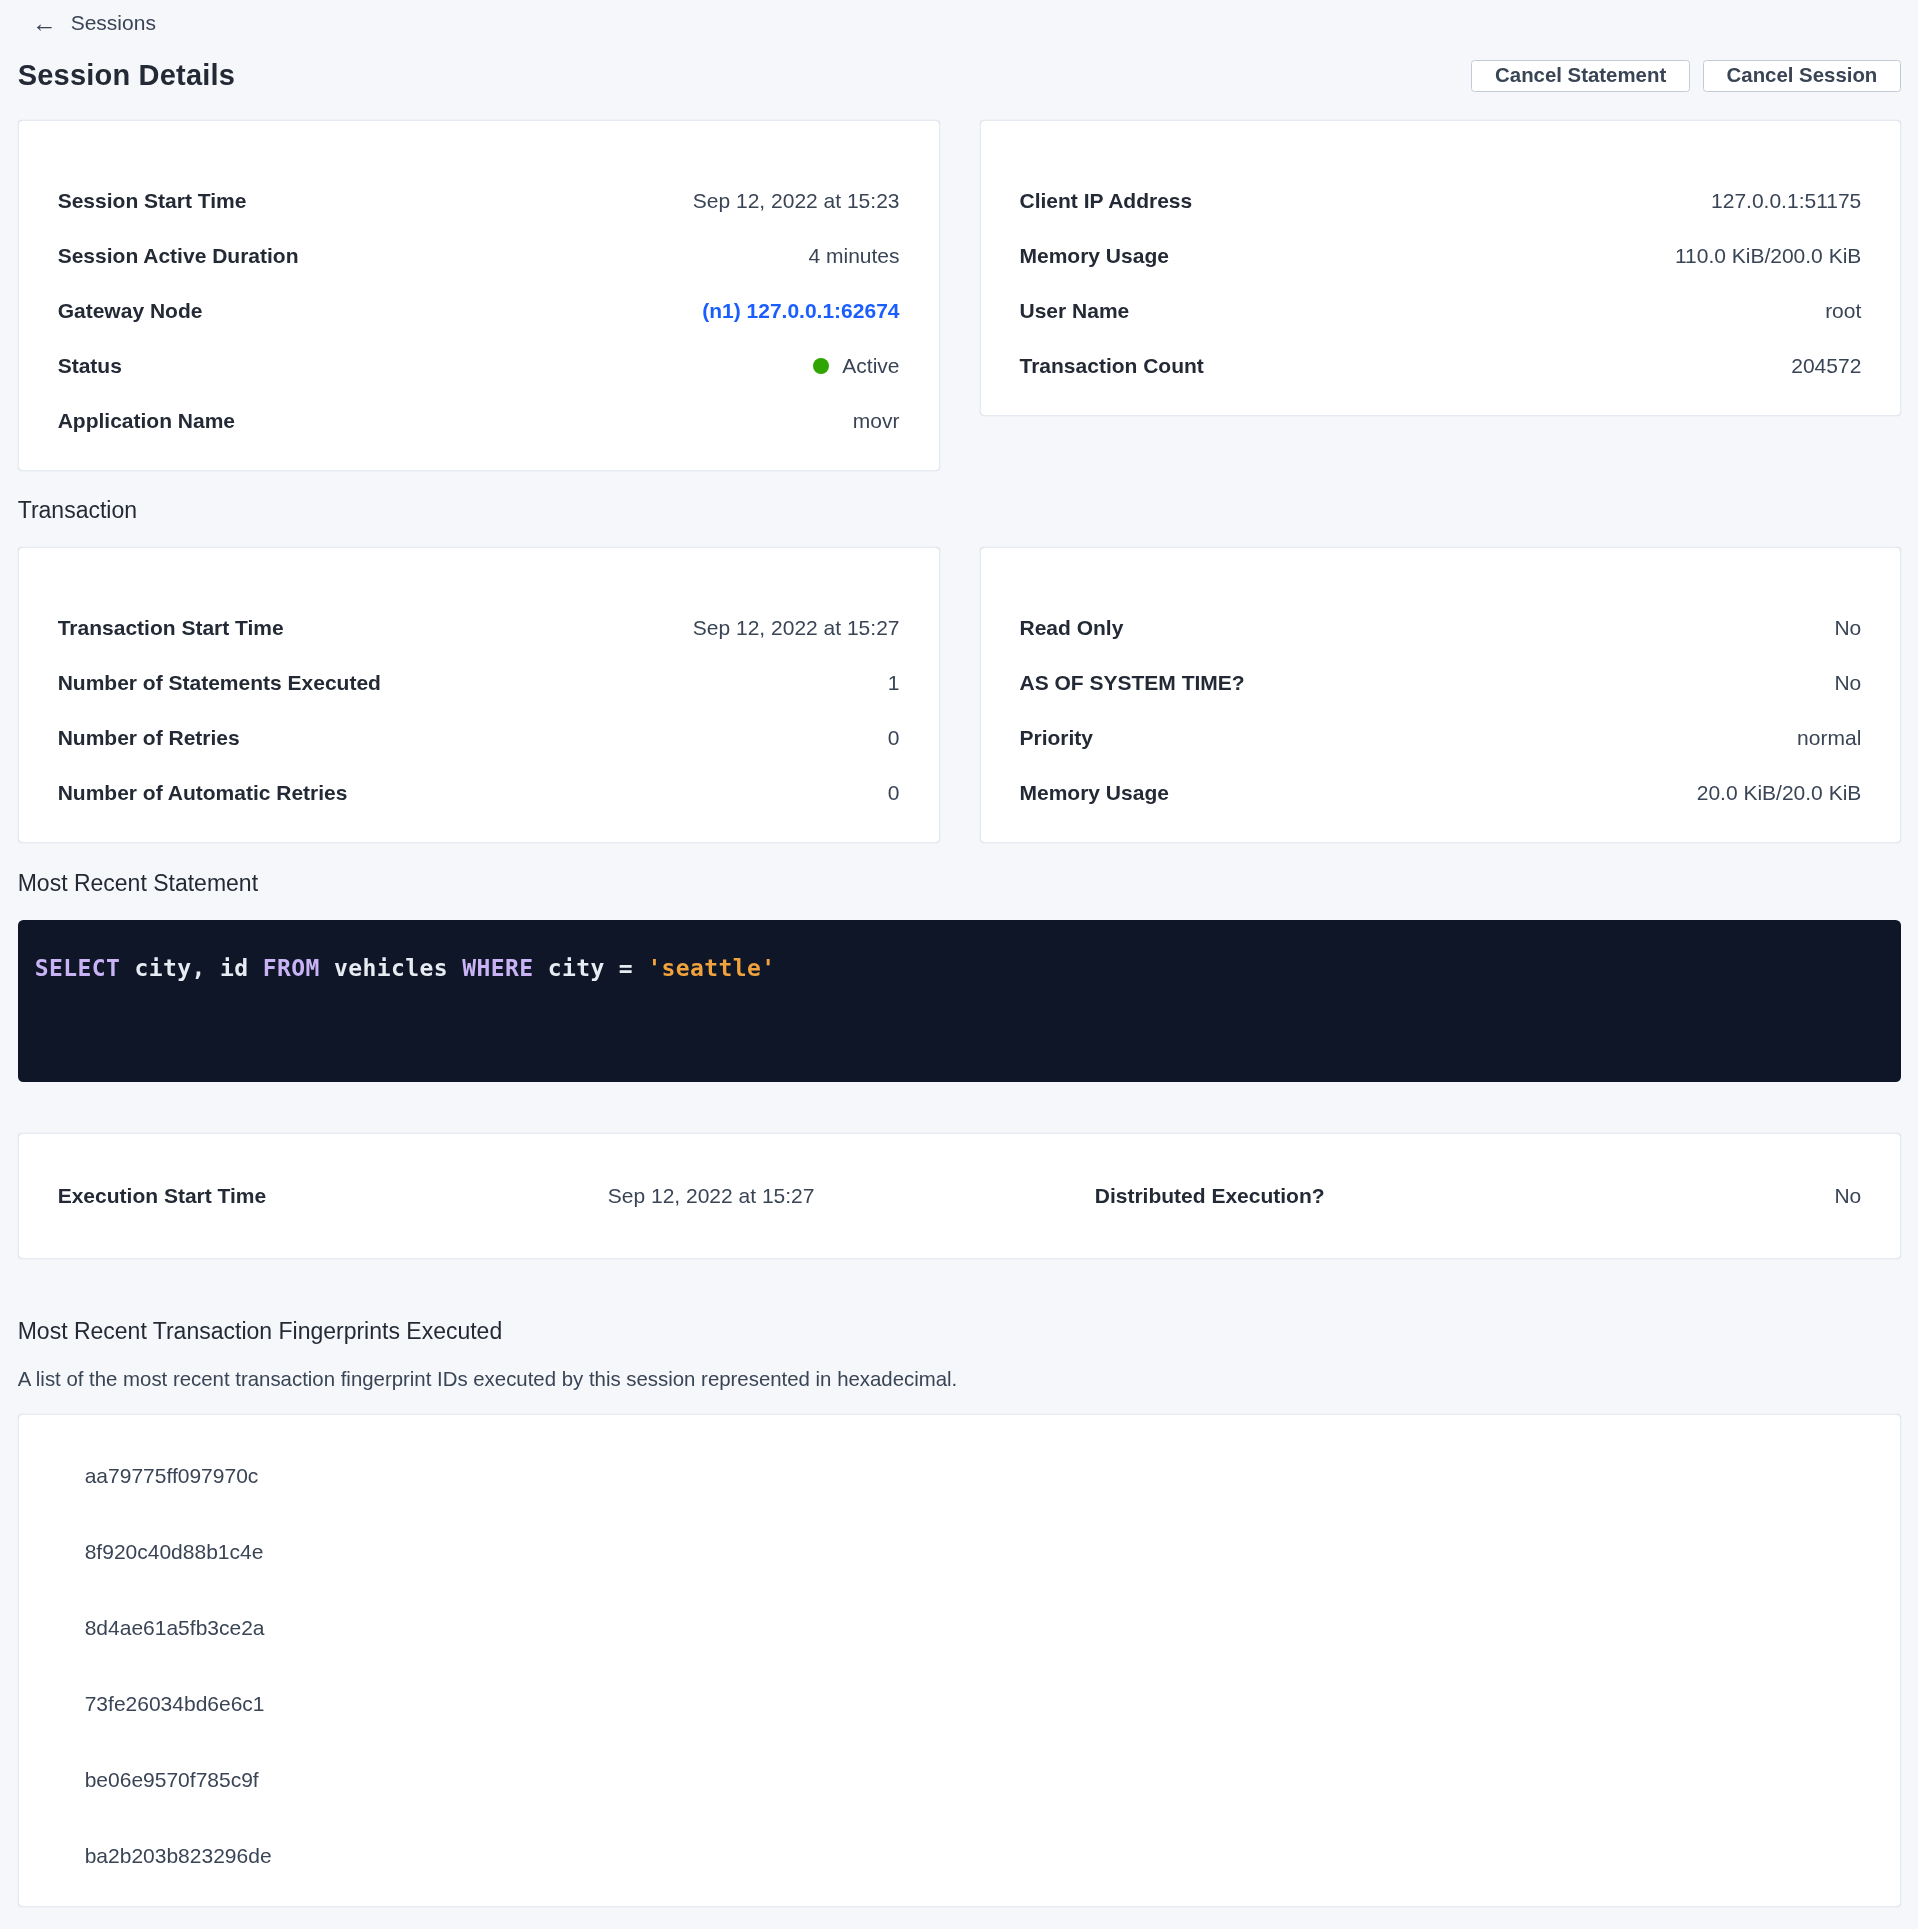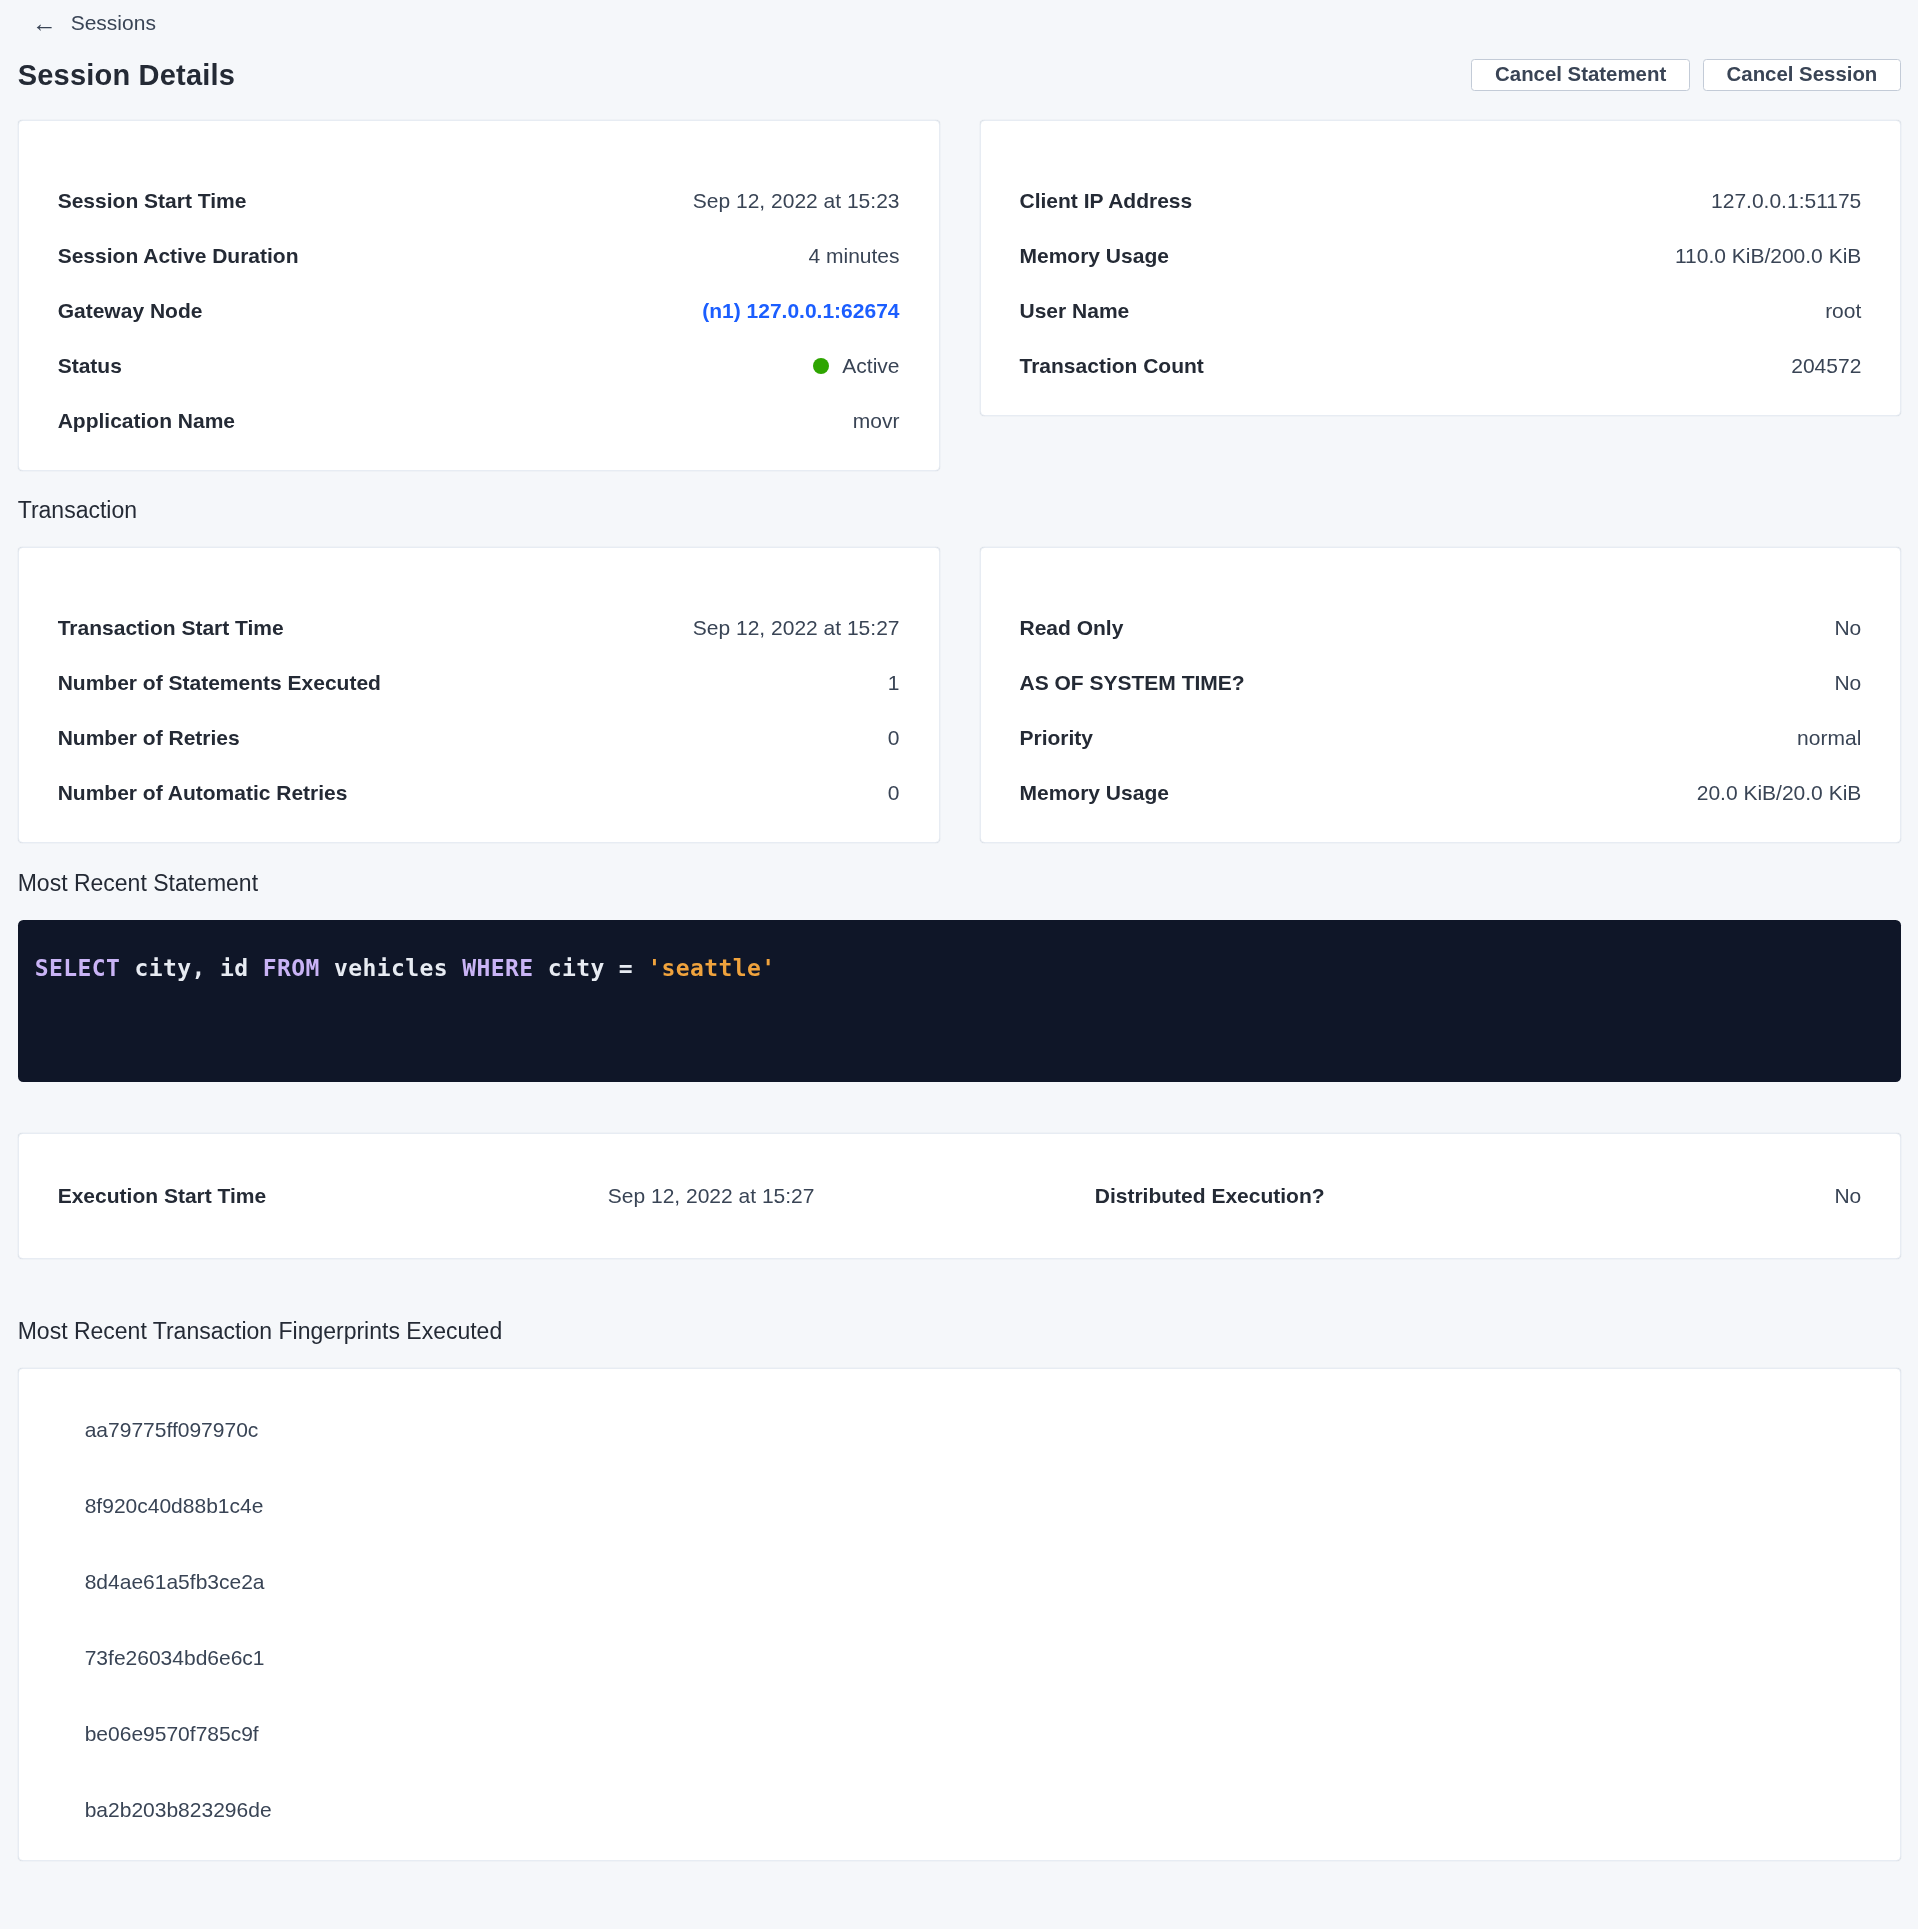--- a/index.html
+++ b/index.html
@@ -13,21 +13,21 @@
     width:1919px;min-height:1929px;background:var(--page-bg);
     font-family:"Liberation Sans",sans-serif;color:var(--text-secondary);
   }
   .page{padding:8.9px 17.7px 0 17.7px;}
 
   
   .breadcrumb{display:flex;align-items:center;gap:14px;font-size:21px;color:var(--text-secondary);cursor:pointer;width:fit-content;margin:1.8px 0 0 14px;}
   .breadcrumb .arrow{font-size:25px;line-height:1;}
 
   
-  .title-row{display:flex;align-items:flex-start;justify-content:space-between;margin:23px 0 28px 0;}
+  .title-row{display:flex;align-items:flex-end;justify-content:space-between;margin:23px 0 28px 0;}
   .title-row h1{margin:0;font-size:29px;font-weight:700;color:var(--text-primary);letter-spacing:0.2px;}
   .actions{display:flex;gap:12.4px;}
   .btn{
     background:#fff;border:0.9px solid #c3cbd7;border-radius:3.5px;height:32px;
     padding:0 23px;font-size:20.4px;font-weight:700;color:var(--text-secondary);
     font-family:"Liberation Sans",sans-serif;cursor:pointer;
   }
 
   
   .cards-grid{display:grid;grid-template-columns:1fr 1fr;gap:40px;align-items:start;}
@@ -188,20 +188,21 @@
   <div class="sql-box"><code id="sql-code"><span class="kw">SELECT</span><span class=""> city, id </span><span class="kw">FROM</span><span class=""> vehicles </span><span class="kw">WHERE</span><span class=""> city = </span><span class="str">'seattle'</span></code></div>
 
   <div class="card exec-card">
     <span class="label">Execution Start Time</span>
     <span class="value">Sep 12, 2022 at 15:27</span>
     <span class="label">Distributed Execution?</span>
     <span class="value value-right">No</span>
   </div>
 
   <h2 class="section-heading fingerprints-heading">Most Recent Transaction Fingerprints Executed</h2>
+  <p class="fingerprints-desc">A list of the most recent transaction fingerprint IDs executed by this session represented in hexadecimal.</p>
 
   <div class="card fp-card">
   <div class="fp-row">aa79775ff097970c</div>
 
   <div class="fp-row">8f920c40d88b1c4e</div>
 
   <div class="fp-row">8d4ae61a5fb3ce2a</div>
 
   <div class="fp-row">73fe26034bd6e6c1</div>
 

